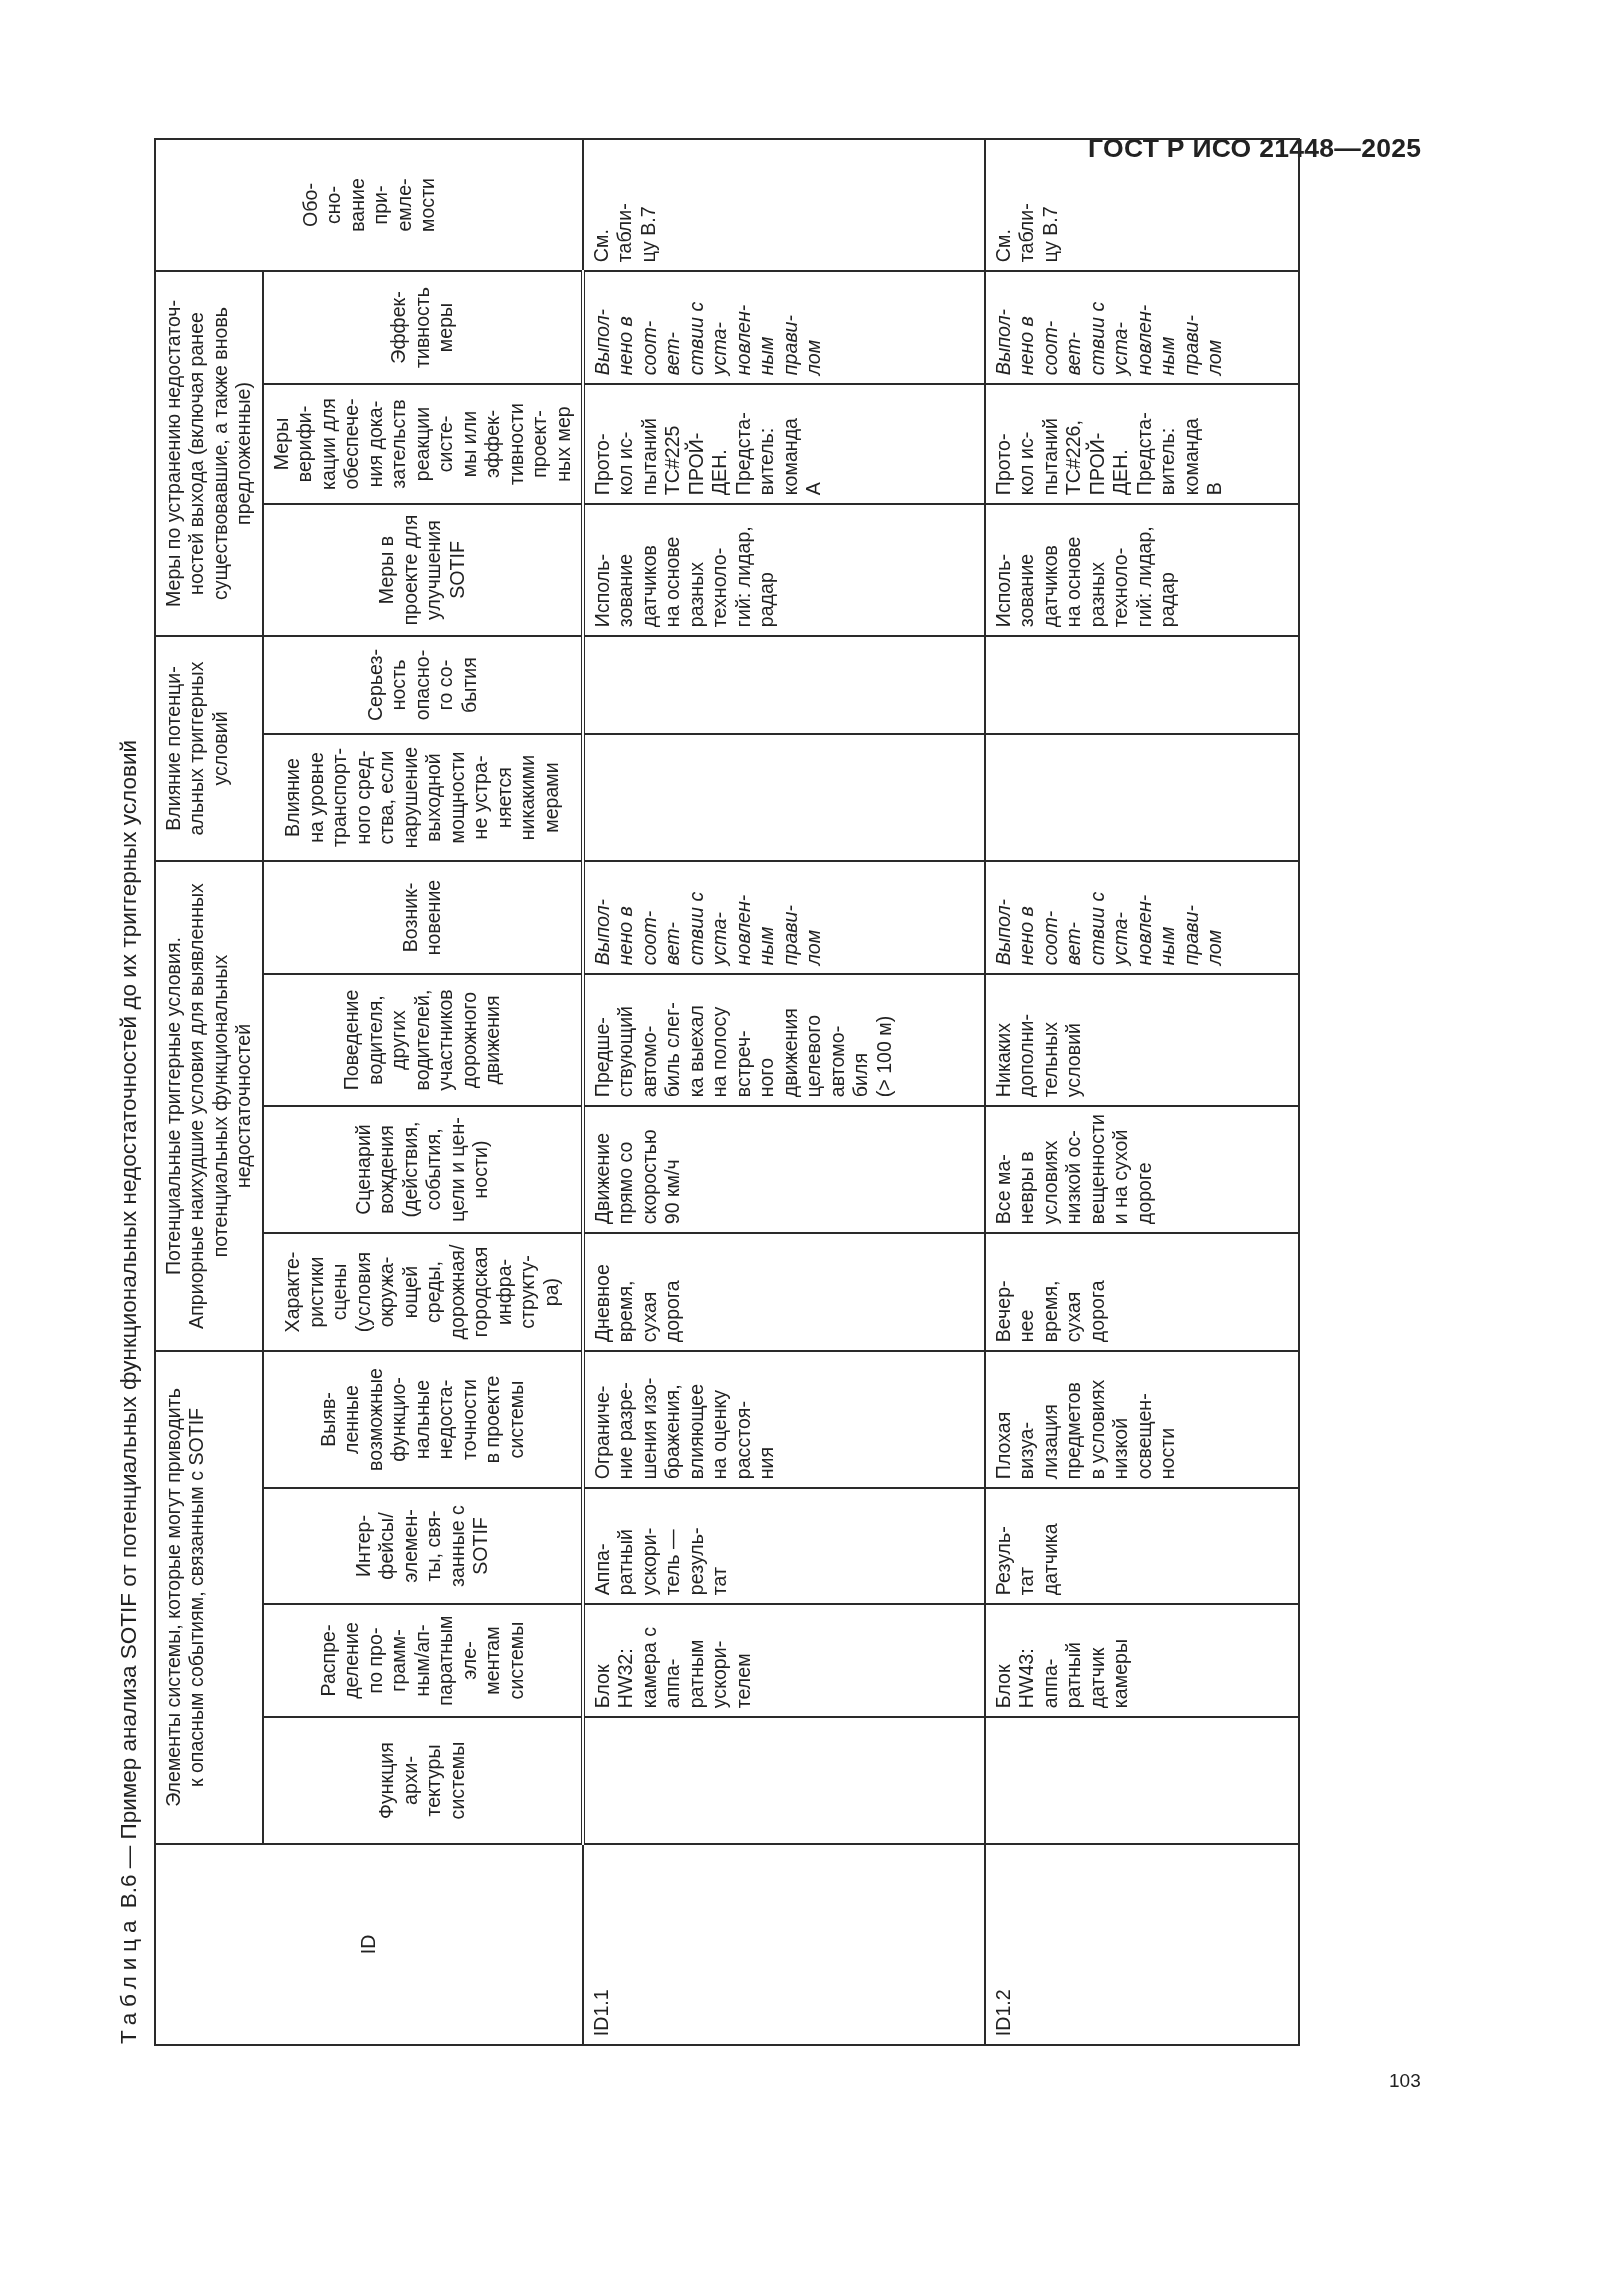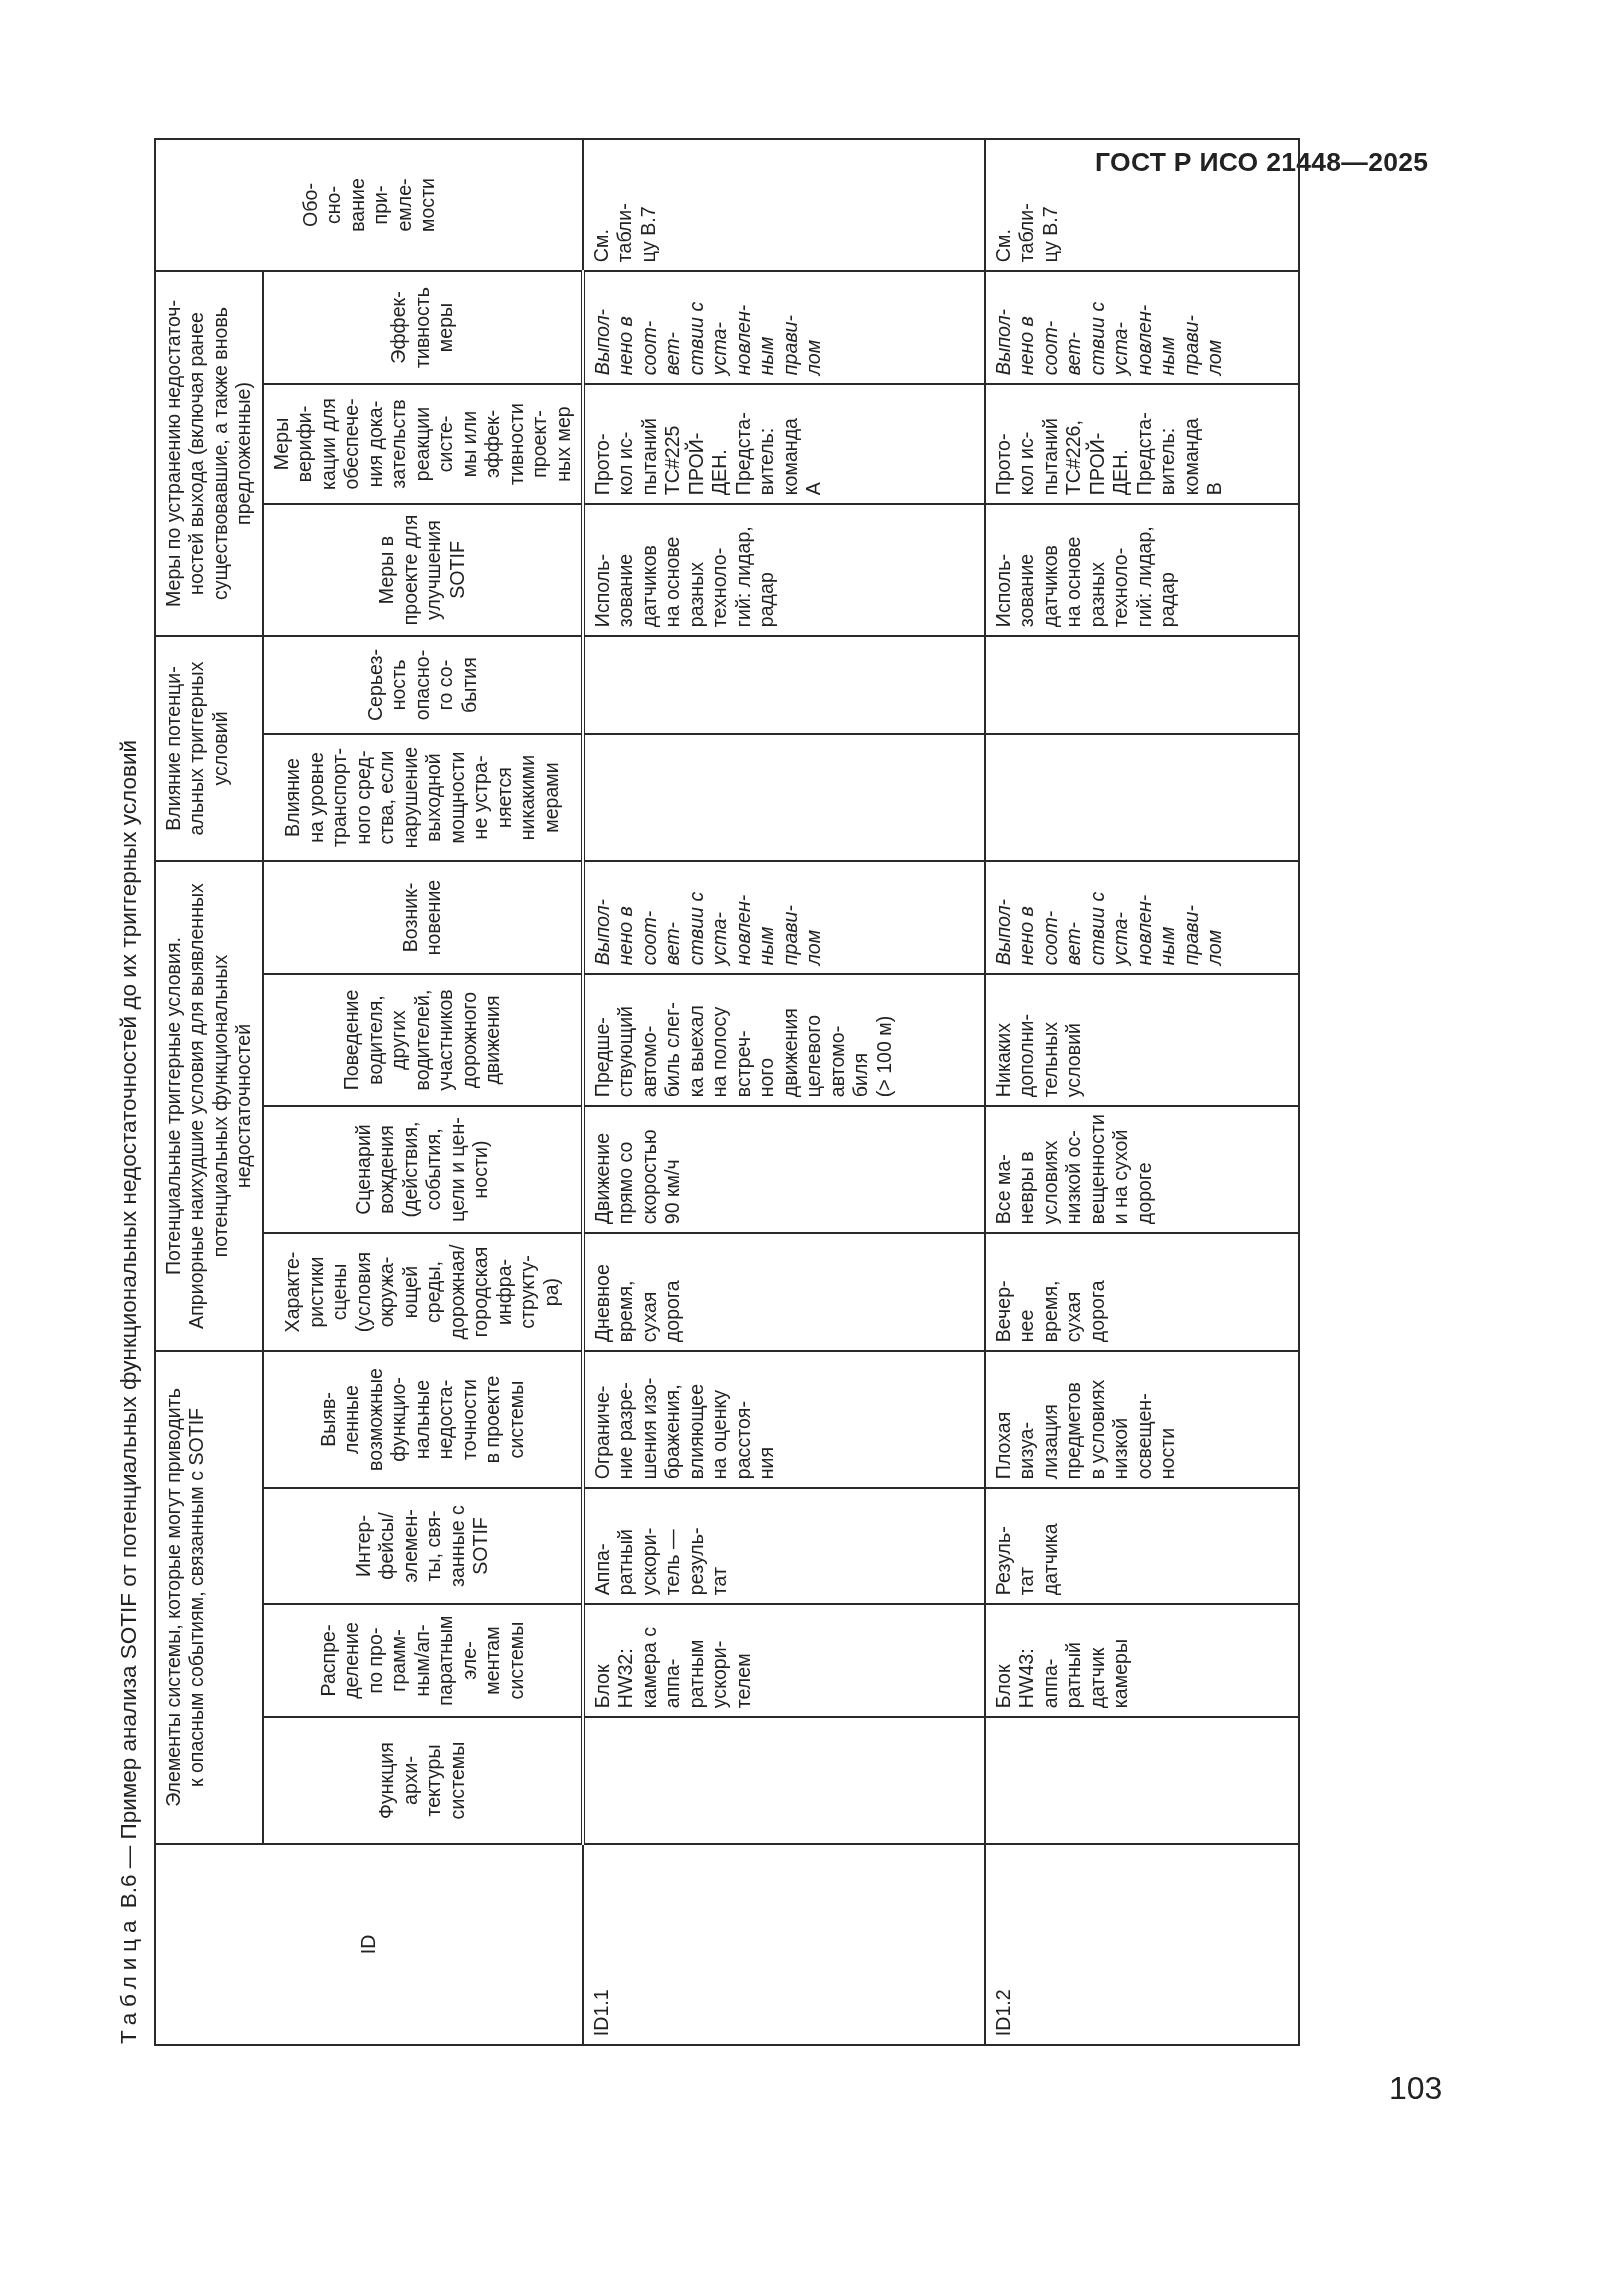--- a/index.html
+++ b/index.html
@@ -1,20 +1,20 @@
 <!DOCTYPE html>
 <html><head>
 <meta charset="utf-8">
 <style>
   html, body { margin:0; padding:0; background:#ffffff; }
   body { width:1621px; height:2293px; position:relative; overflow:hidden;
          font-family:"Liberation Sans", sans-serif; color:#222; }
-  .doc-header { position:absolute; left:1088px; top:147px; font-weight:bold; font-size:26.5px;
-                letter-spacing:0.3px; white-space:nowrap;margin-left:7px; }
-  .page-number { position:absolute; left:1389px; top:2070px; font-size:32px; }
+  .doc-header { position:absolute; left:1088px; top:133px; font-weight:bold; font-size:26.5px;
+                letter-spacing:0.3px; white-space:nowrap; }
+  .page-number { position:absolute; left:1389px; top:2070px; font-size:19px; }
   
   .rot { position:absolute; left:103px; top:2046px; width:1818px; height:1235px;
          transform-origin:0 0; transform:rotate(-90deg); }
   .caption { height:51px; font-size:22.5px; line-height:51px; padding-left:2px; white-space:nowrap; }
   .caption .spaced { letter-spacing:5.9px; }
   table { border-collapse:collapse; table-layout:fixed; width:1813px; font-size:19.6px; line-height:23.5px; }
   td, th { border:2px solid #2a2a2a; vertical-align:top; padding:5.9px 7.8px; font-weight:normal; }
   th { text-align:center; vertical-align:middle; }
   th.group { vertical-align:top; padding-top:5.9px; }
   .it { font-style:italic; }

